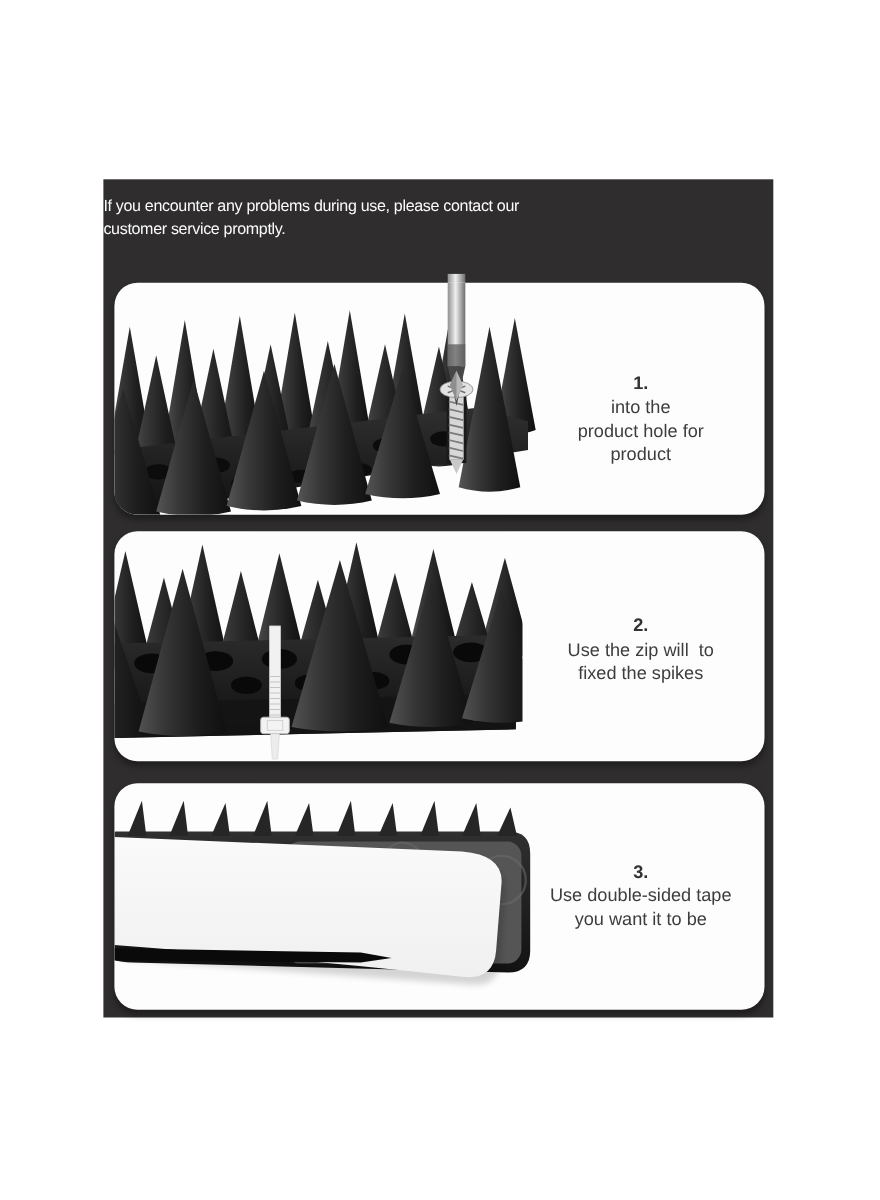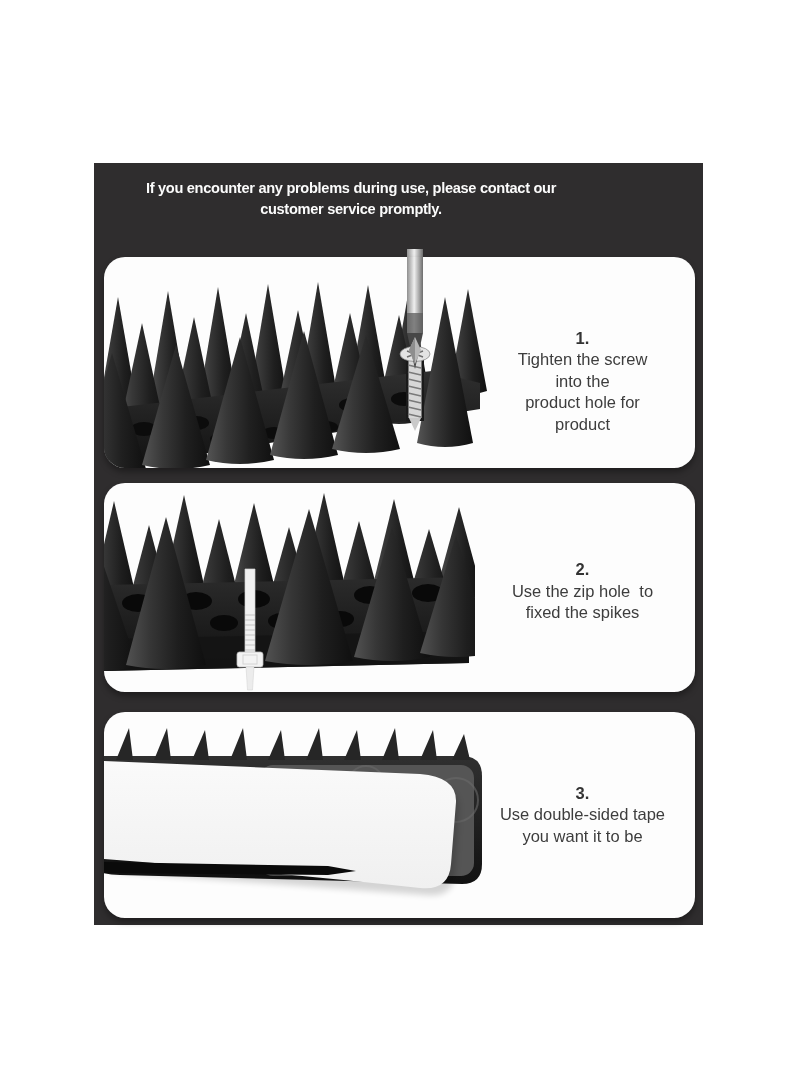--- a/index.html
+++ b/index.html
@@ -9,23 +9,22 @@
     font-family:"Liberation Sans", sans-serif;
     position:relative;
     overflow:hidden;
   }
   .card{
     position:absolute;left:94px;top:163px;width:609px;height:762px;
     background:#2f2d2e;
   }
   .header{
     position:absolute;left:0;top:15px;width:514px;
-    text-align:center;
     color:#fbfbfb;
-    font-weight:bold;
+    font-weight:normal;
     font-size:14.6px;
     line-height:21px;
     letter-spacing:-0.3px;
   }
   .panel{
     position:absolute;left:10px;width:591px;
     background:#fdfdfd;
     border-radius:21px;
     overflow:hidden;
     box-shadow:0 4px 6px rgba(0,0,0,0.35);
@@ -140,21 +139,20 @@
           <rect x="303" y="0" width="16" height="76" fill="url(#shaft1)"></rect>
           <rect x="303" y="56" width="16" height="20" fill="#5c5c5c" opacity="0.75"></rect>
           <path d="M303,76 L319,76 L311,112 Z" fill="#474747"></path>
           <path d="M311,80 L317,93 L311,107 L305,93 Z" fill="#b7b7b7"></path>
           <path d="M311,80 L305,93 L311,107 Z" fill="#8e8e8e"></path>
         </g>
       </svg>
     </div>
     <div class="step-text">
       <div class="step-num">1.</div>
-      <div>Tighten the screw</div>
       <div>into the</div>
       <div>product hole for</div>
       <div>product</div>
     </div>
   </section>
 
   <section class="panel panel-2">
     <div class="illus">
       <svg width="371" height="209" viewBox="0 0 371 209">
         <defs>
@@ -213,21 +211,21 @@
           <path d="M-8,60 L-50,184 Q-8,192 34,184 Z"></path>
             <path d="M62,34 L22,182 Q62,190 102,182 Z"></path>
           <path d="M205,26 L161,178 Q205,186 249,178 Z"></path>
             <path d="M288,44 L250,174 Q288,182 326,174 Z"></path>
           <path d="M352,52 L316,170 Q352,178 388,170 Z"></path>
         </g>
       </svg>
     </div>
     <div class="step-text">
       <div class="step-num">2.</div>
-      <div>Use the zip hole  to</div>
+      <div>Use the zip will  to</div>
       <div>fixed the spikes</div>
     </div>
   </section>
 
   <section class="panel panel-3">
     <div class="illus">
       <svg width="390" height="206" viewBox="0 0 390 206">
         <defs>
           <linearGradient id="sg3" x1="0" y1="0" x2="0" y2="1">
             <stop offset="0" stop-color="#303030"></stop>

